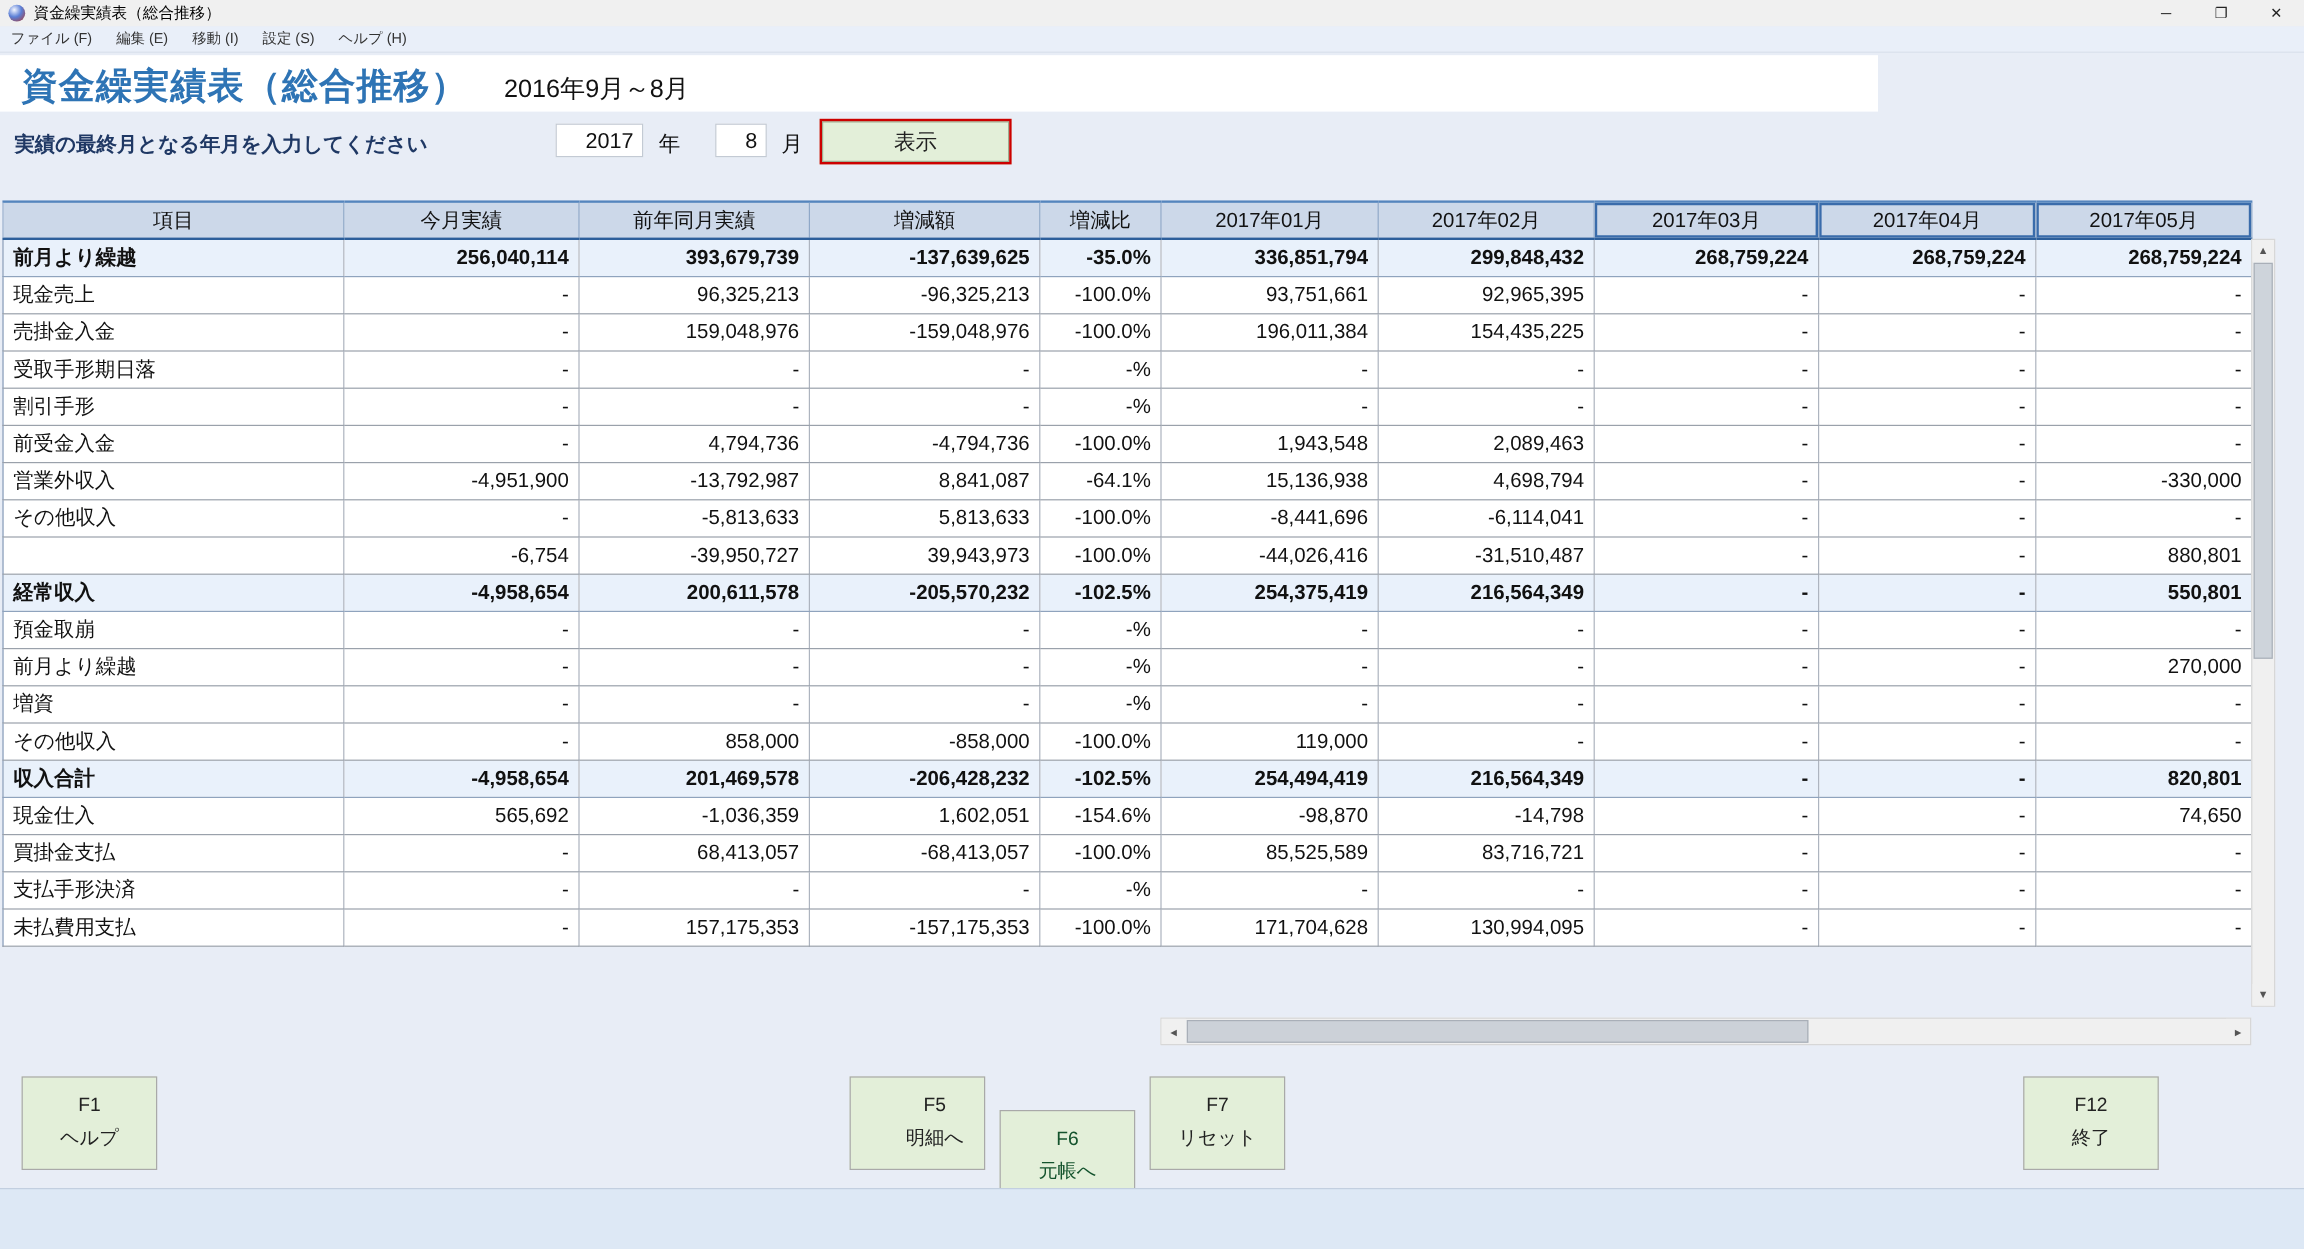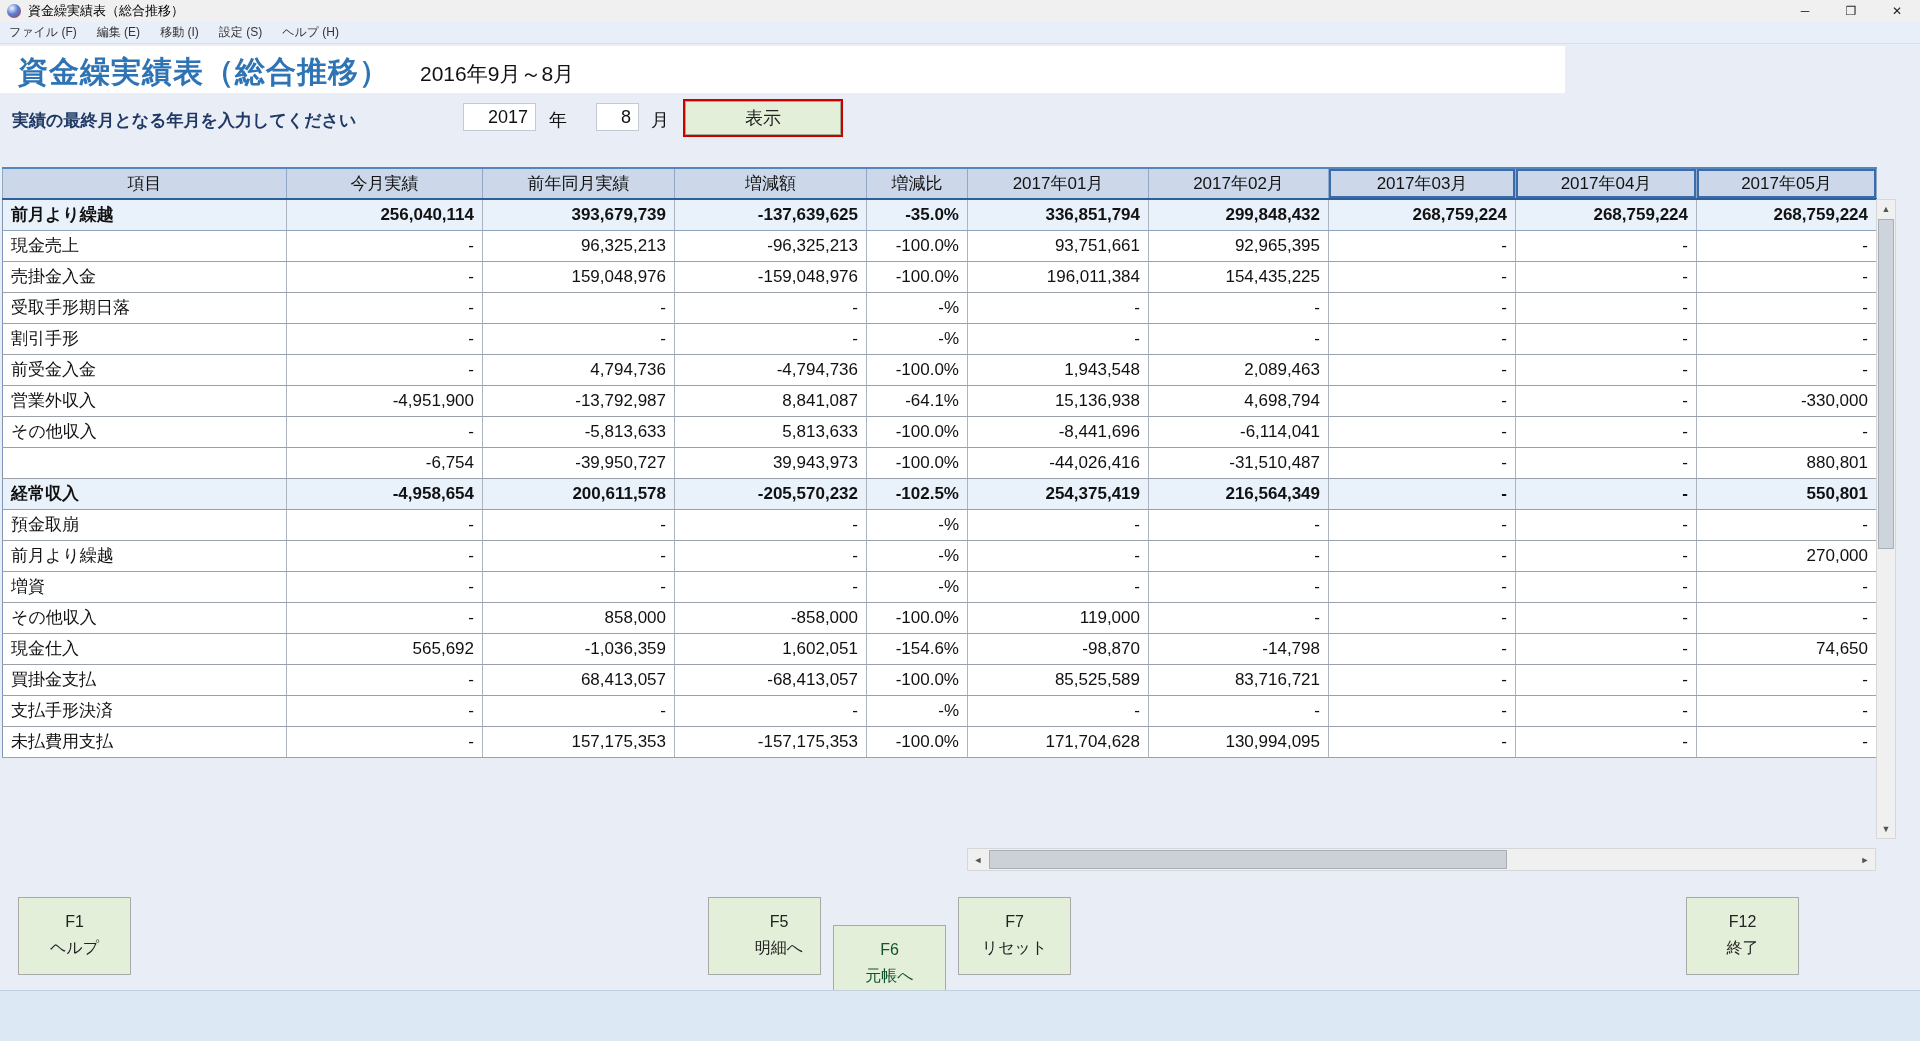--- a/index.html
+++ b/index.html
@@ -299,20 +299,32 @@
         <td class="lbl">その他収入</td>
         <td class="num">-</td>
         <td class="num">858,000</td>
         <td class="num">-858,000</td>
         <td class="num">-100.0%</td>
         <td class="num">119,000</td>
         <td class="num">-</td>
         <td class="num">-</td>
         <td class="num">-</td>
         <td class="num">-</td>
+      </tr>
+      <tr class="em">
+        <td class="lbl">収入合計</td>
+        <td class="num">-4,958,654</td>
+        <td class="num">201,469,578</td>
+        <td class="num">-206,428,232</td>
+        <td class="num">-102.5%</td>
+        <td class="num">254,494,419</td>
+        <td class="num">216,564,349</td>
+        <td class="num">-</td>
+        <td class="num">-</td>
+        <td class="num">820,801</td>
       </tr>
       <tr>
         <td class="lbl">現金仕入</td>
         <td class="num">565,692</td>
         <td class="num">-1,036,359</td>
         <td class="num">1,602,051</td>
         <td class="num">-154.6%</td>
         <td class="num">-98,870</td>
         <td class="num">-14,798</td>
         <td class="num">-</td>

